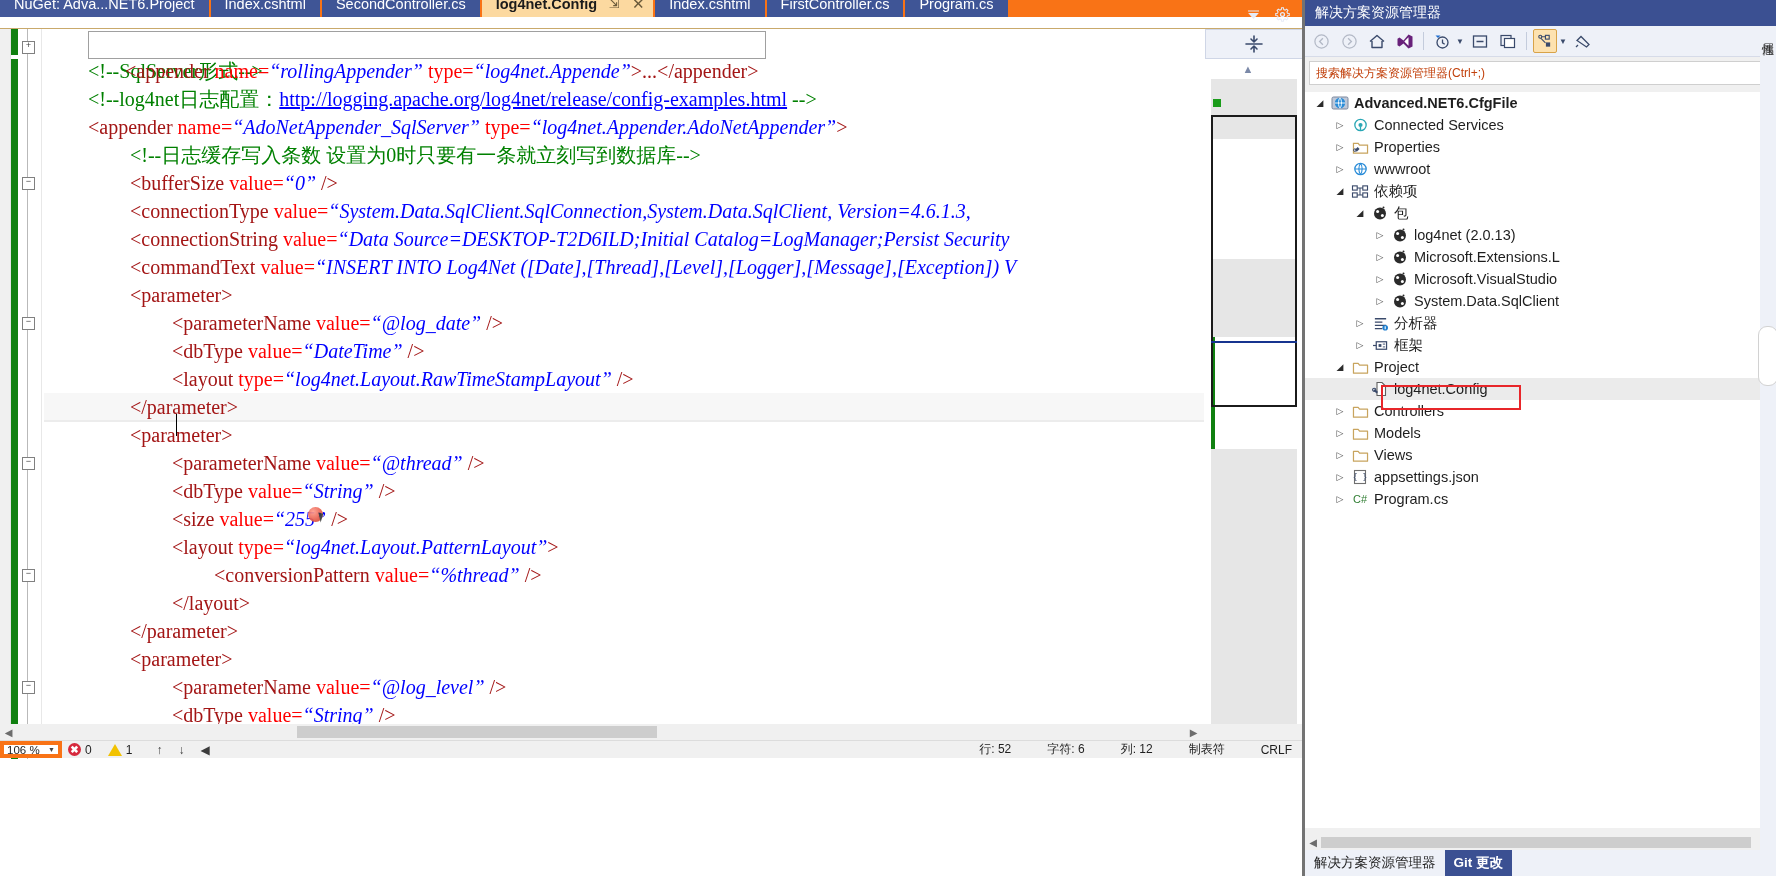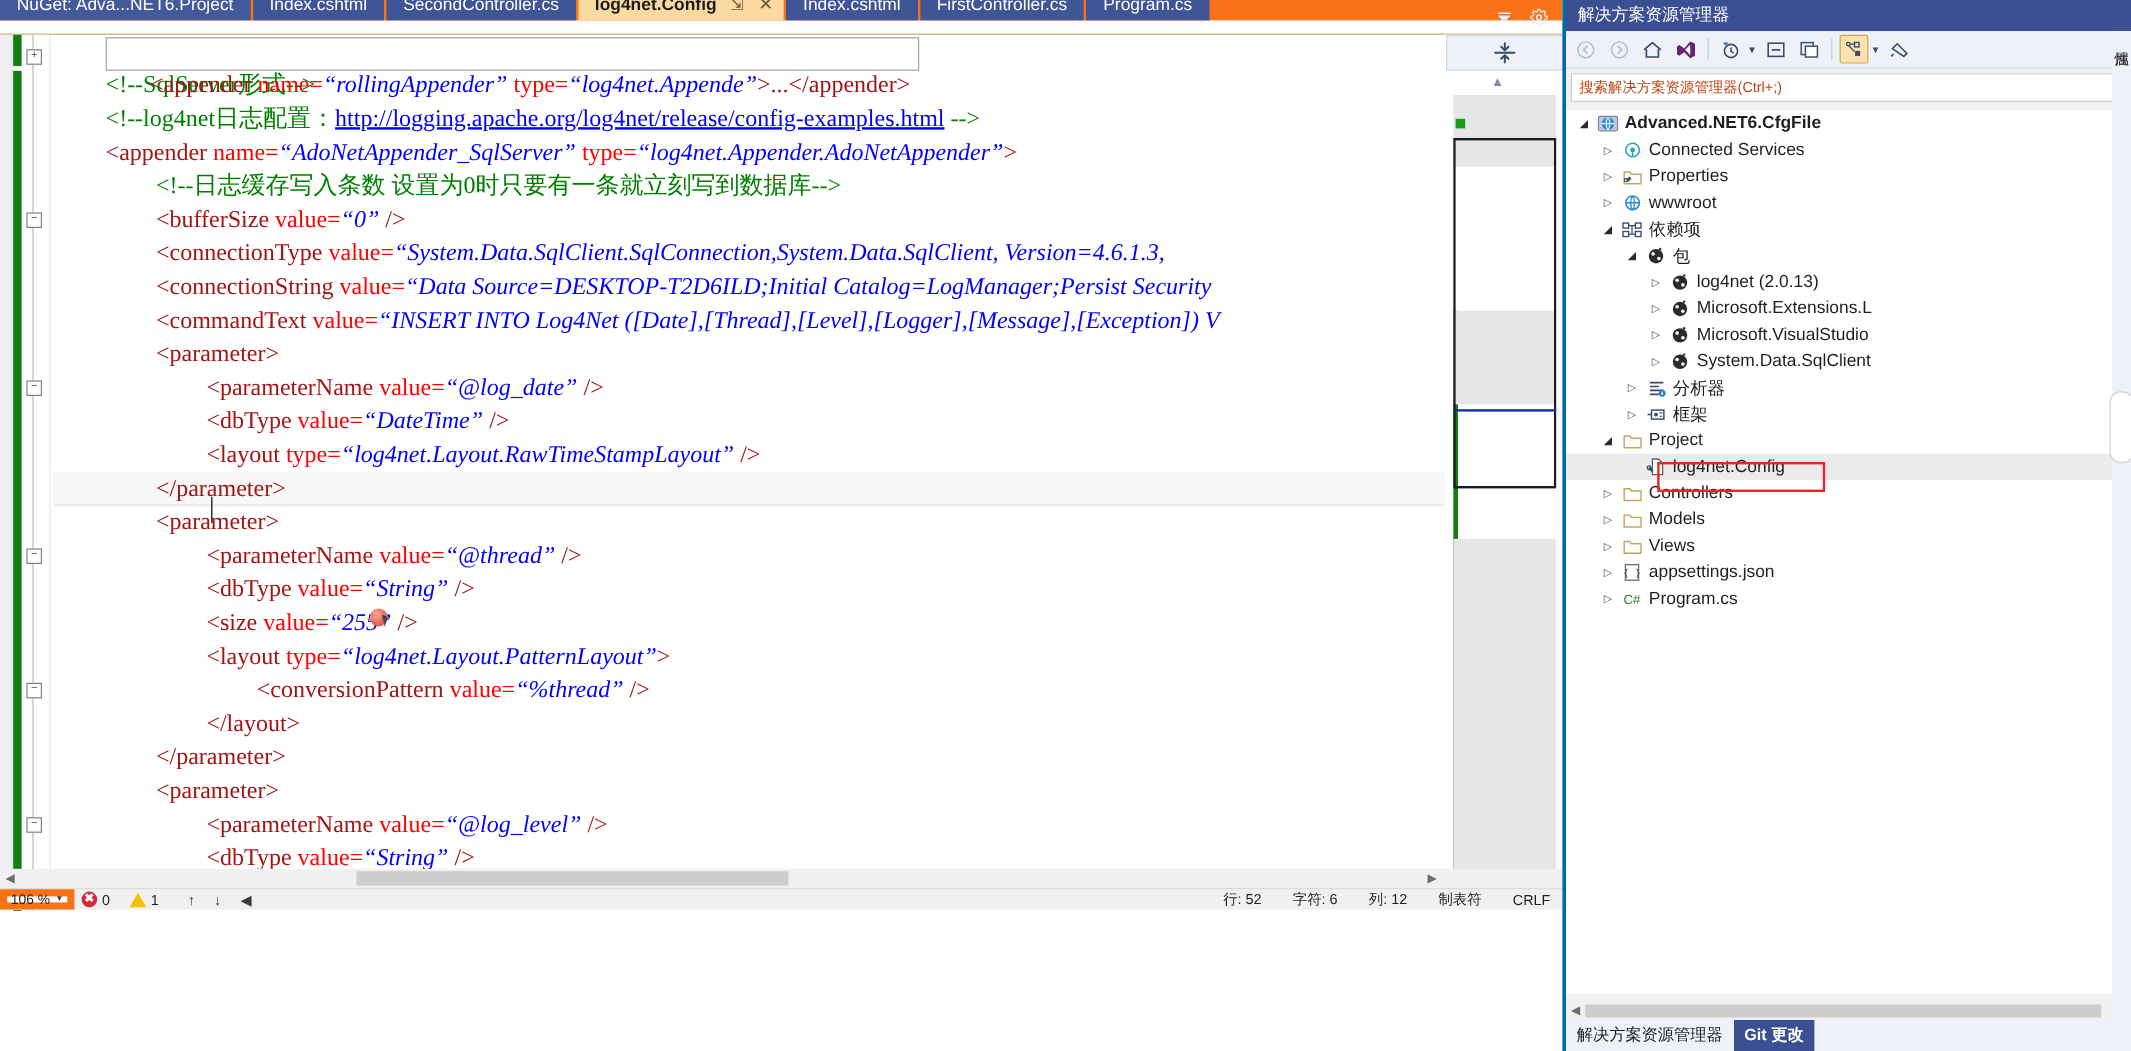--- a/index.html
+++ b/index.html
@@ -132,47 +132,47 @@
   .mm-marker{position:absolute;width:8px;height:8px;background:#1a9c1a;left:2px;}
 
   
   .statusbar{
     position:absolute;left:0;bottom:0;width:1302px;height:18px;
     background:#f0f0f0;border-top:1px solid #dcdcdc;
     display:flex;align-items:center;font-size:12px;color:#1f1f1f;
     box-sizing:border-box;
   }
   .zoombox{
-    width:62px;height:17px;border:6px solid #f97316;background:#fff;
+    width:62px;height:17px;border:4px solid #f97316;background:#fff;
     display:flex;align-items:center;justify-content:space-between;
     padding:0 3px;box-sizing:border-box;margin-right:6px;font-size:11.5px;cursor:pointer;
   }
   .err-pill{display:flex;align-items:center;gap:4px;margin-right:16px;}
   .dot-x{
     width:13px;height:13px;border-radius:50%;background:#d6283c;color:#fff;
     font-size:10px;line-height:13px;text-align:center;font-weight:bold;
   }
   .tri-w{
     width:0;height:0;border-left:7px solid transparent;border-right:7px solid transparent;
     border-bottom:12px solid #f2c200;position:relative;
   }
   .sb-arrow{color:#3b3b3b;font-size:12px;margin:0 8px;cursor:pointer;}
-  .sb-right{margin-left:auto;display:flex;align-items:center;gap:26px;padding-right:10px;}
+  .sb-right{margin-left:auto;display:flex;align-items:center;gap:36px;padding-right:10px;}
   .hscroll{
     position:absolute;left:0;bottom:18px;width:1302px;height:16px;background:#f0f0f0;
     display:flex;align-items:center;
   }
   .hscroll .arw{width:17px;text-align:center;color:#6d6d6d;font-size:10px;cursor:pointer;}
   .hscroll .trk{flex:1;height:12px;background:#f0f0f0;position:relative;}
   .hscroll .thm{position:absolute;left:280px;top:0;width:360px;height:12px;background:#cdcdcd;cursor:pointer;}
 
   
   .se{
     position:absolute;left:1302px;top:0;width:474px;height:876px;
-    background:#f0f0f0;box-sizing:border-box;border-left:3px solid #0369a1;
+    background:#f0f0f0;box-sizing:border-box;border-left:3px solid #737373;
   }
   .se-title{
     height:26px;background:#3b5092;color:#ffffff;font-size:14px;
     display:flex;align-items:center;padding-left:10px;
   }
   .se-toolbar{
     height:30px;background:#eef1f8;display:flex;align-items:center;gap:4px;
     padding:0 4px;border-bottom:1px solid #d6dbe8;
   }
   .tb-btn{

